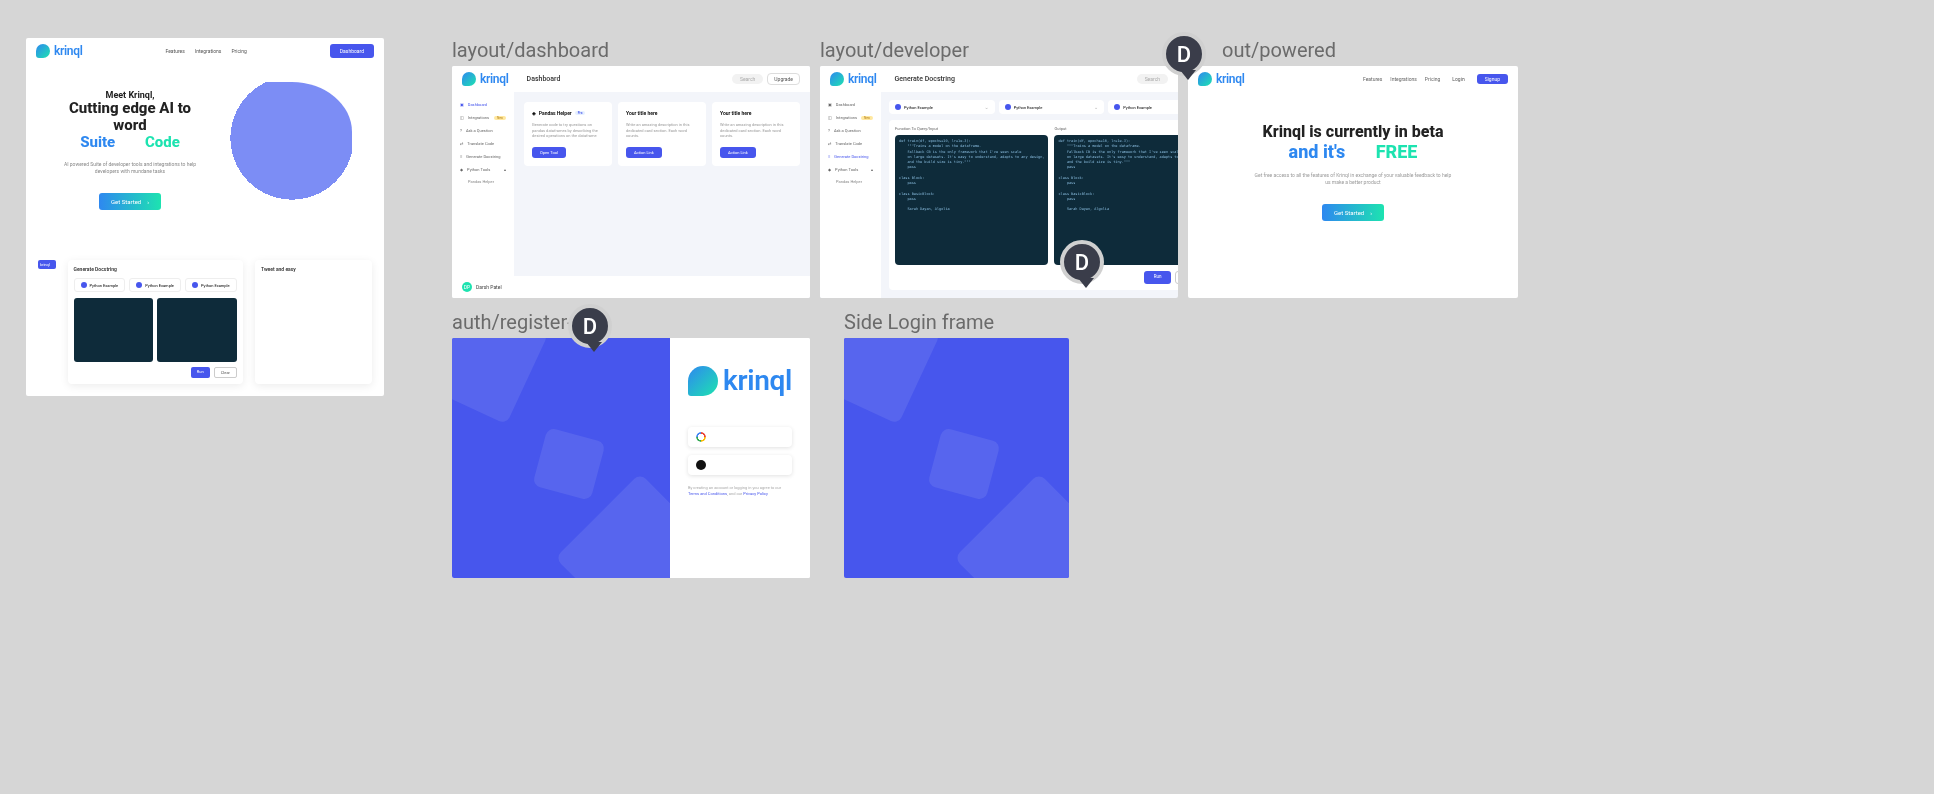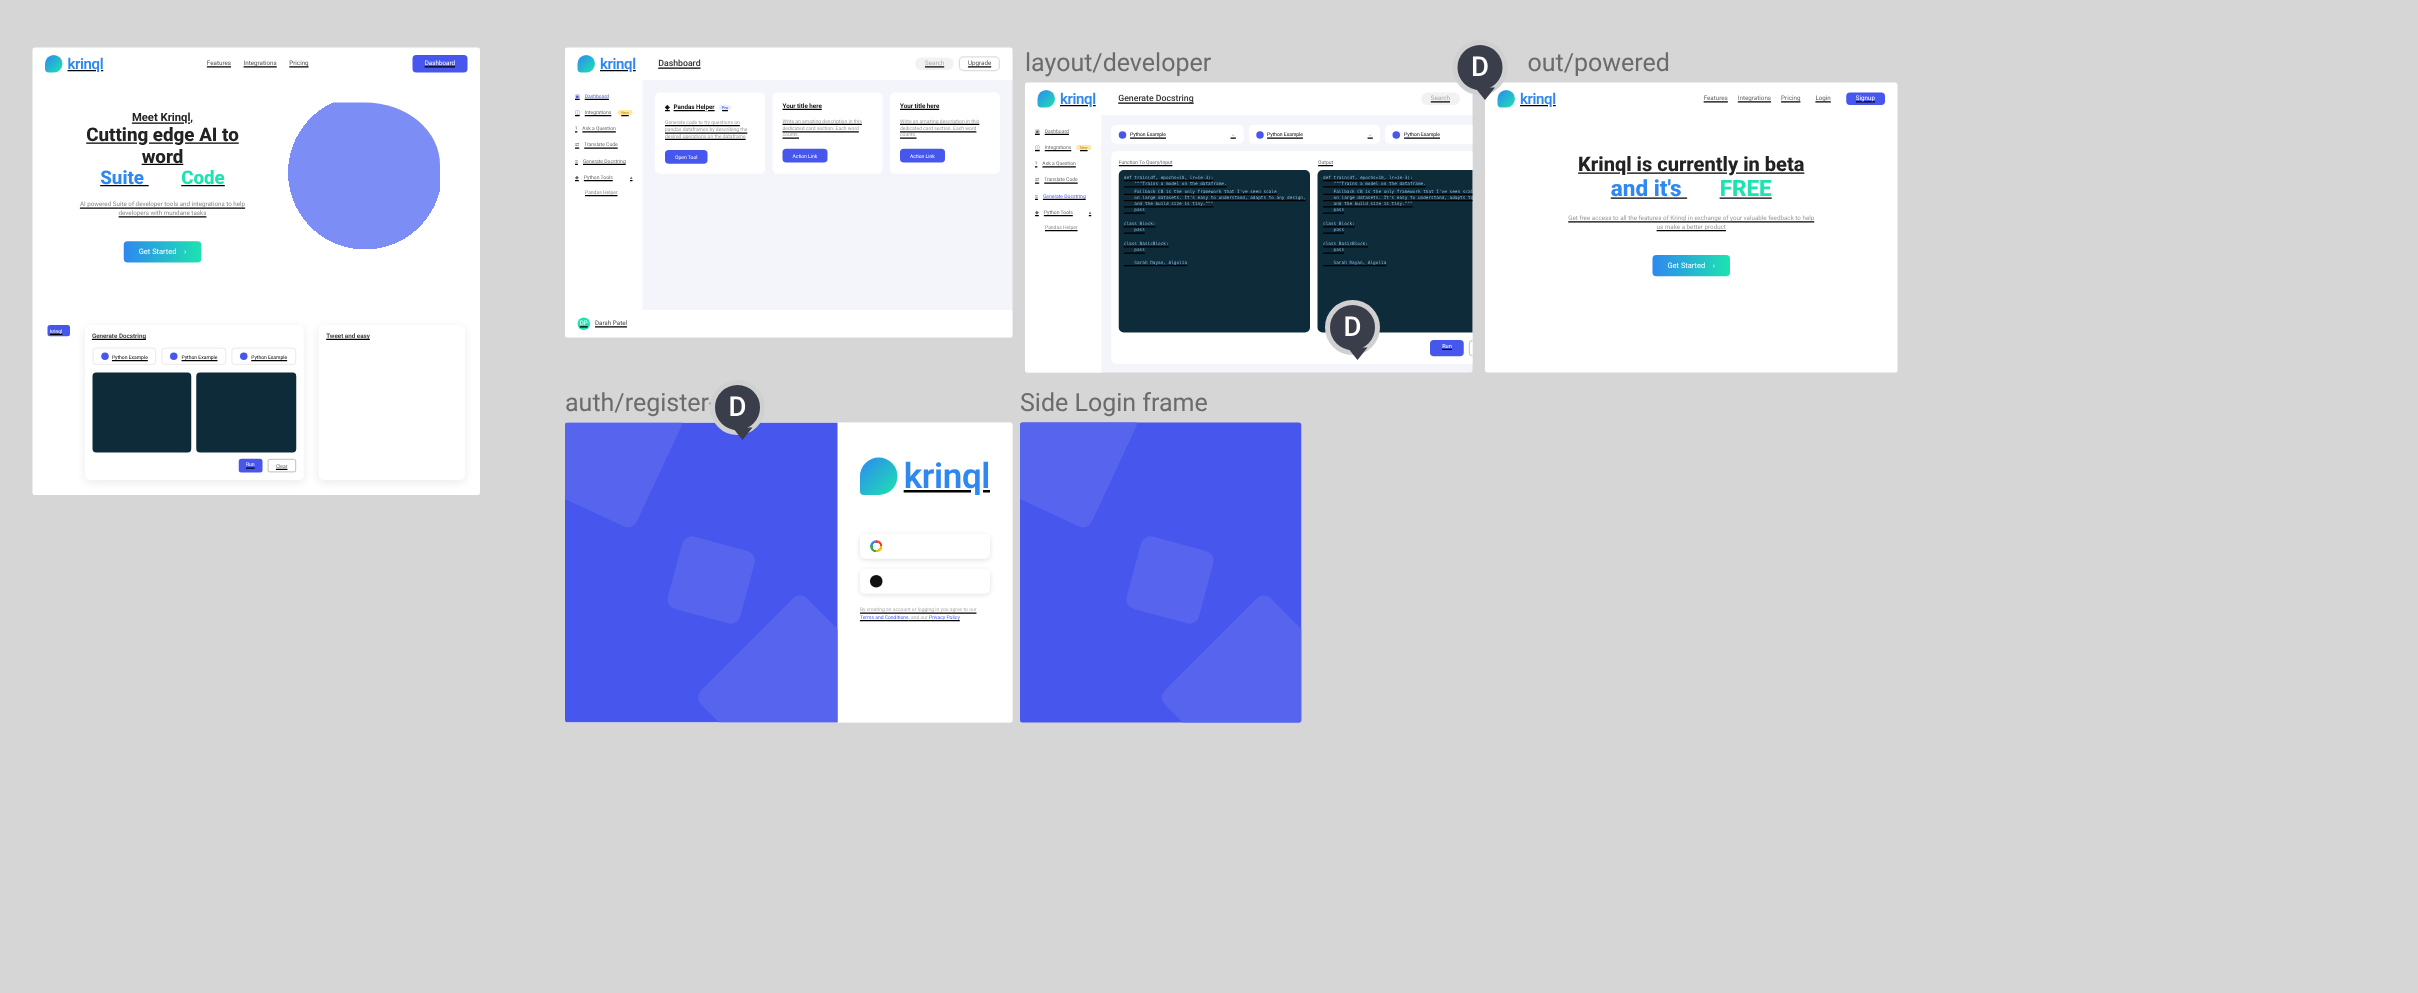--- a/index.html
+++ b/index.html
@@ -15,21 +15,20 @@
 .frame-label {
   font-size: 20px;
   color: #6b6b6b;
   margin-bottom: 4px;
   font-weight: 400;
 }
 .frame-body {
   background: #fff;
   border-radius: 2px;
   overflow: hidden;
-  text-decoration: underline;
 }
 .avatar-bubble {
   position: absolute;
   width: 44px;
   height: 44px;
   border-radius: 50%;
   background: #3a3d4a;
   color: #fff;
   display: flex;
   align-items: center;
@@ -265,20 +264,21 @@
           </div>
         </div>
         <div class="lb-card lb-side">
           <div class="lb-title">Tweet and easy</div>
         </div>
       </div>
     </div>
   </div>
 
   <div class="frame" style="left:452px; top:38px;">
+    <div class="frame-label">layout/dashboard</div>
     <div class="frame-body dash-body">
       <div class="dash-nav">
         <div class="brand">
           <div class="brand-icon"></div>
           <span class="brand-text">krinql</span>
         </div>
         <span class="dash-ti" style="margin-left:18px;">Dashboard</span>
         <div style="margin-left:auto;display:flex;align-items:center;">
           <div class="dash-search" textcontent="Search"><span>Search</span></div>
           <div class="dash-up">Upgrade</div>
@@ -502,21 +502,21 @@
         <div class="oauth-btn">
           <div class="oauth-icon gh"></div>
         </div>
         <div class="auth-terms">
           <span>By creating an account or logging in you agree to our </span><a>Terms and Conditions</a><span>, and our </span><a>Privacy Policy</a>
         </div>
       </div>
     </div>
   </div>
 
-  <div class="frame" style="left:816px; top:310px;">
+  <div class="frame" style="left:844px; top:310px;">
     <div class="frame-label">Side Login frame</div>
     <div class="frame-body slf-body">
       <div class="auth-decor"></div>
     </div>
   </div>
 
   <div class="avatar-bubble" style="left:1162px; top:32px;">D</div>
   <div class="avatar-bubble" style="left:1060px; top:240px;">D</div>
   <div class="avatar-bubble" style="left:568px; top:304px;">D</div>
 

